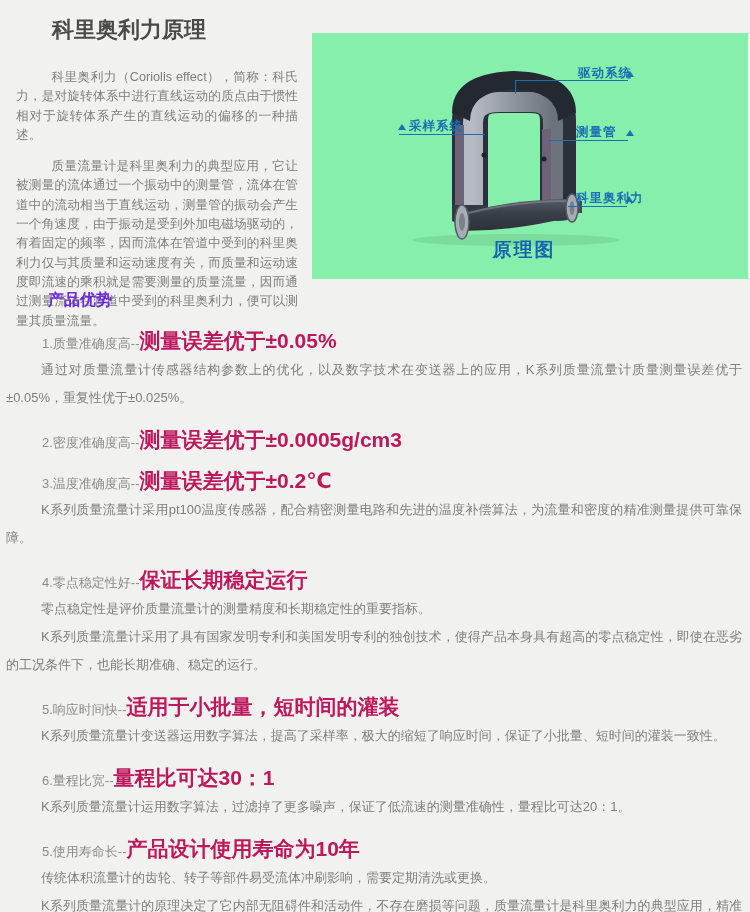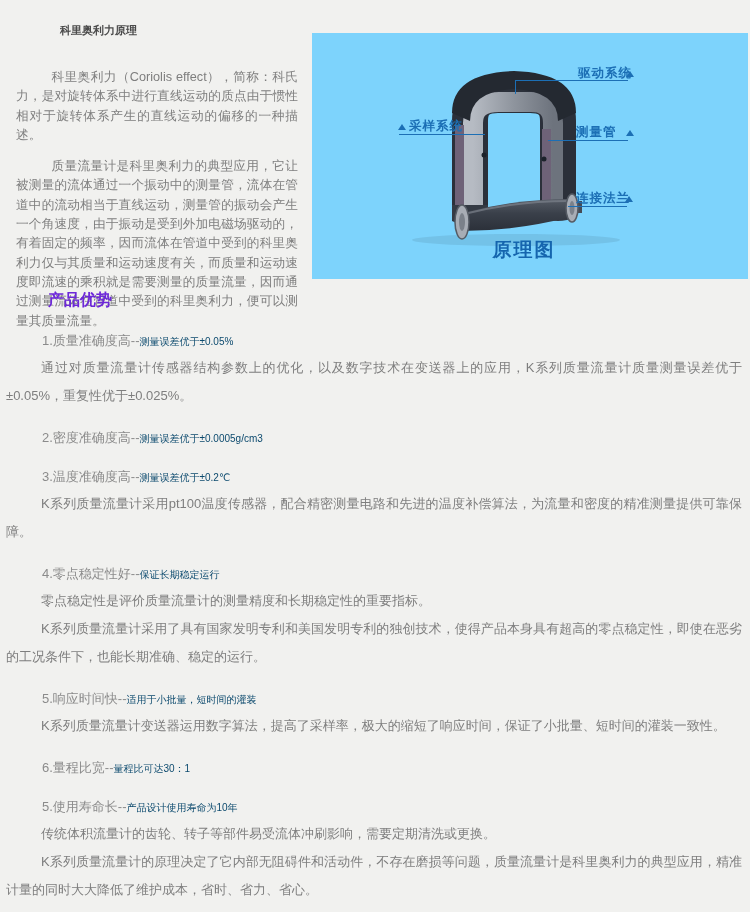--- a/index.html
+++ b/index.html
@@ -2,33 +2,33 @@
 <html><head>
 <meta charset="utf-8">
 <style>
   html,body{margin:0;padding:0;}
   body{
     width:750px;height:912px;position:relative;overflow:hidden;
     background:#f1f1ef;
     font-family:"Liberation Sans","DejaVu Sans",sans-serif;
   }
   .principle-title{
-    position:absolute;left:48px;top:11px;margin:12px;
-    font-size:11px;font-weight:bold;color:#4a4a4a;
+    position:absolute;left:48px;top:11px;margin:4px;
+    font-size:22px;font-weight:bold;color:#4a4a4a;
   }
   .intro{
     position:absolute;left:4px;top:56px;width:306px;
     font-size:12.7px;line-height:19.3px;color:#7e7e7e;
     text-align:justify;
   }
   .intro p{margin:12px;text-indent:2.8em;}
   
   .image-panel{
     position:absolute;left:312px;top:33px;width:436px;height:246px;
-    background:#7dd3fc;
+    background:#86efac;
   }
   .callout-text{
     position:absolute;font-size:12.5px;font-weight:bold;color:#1c6fb5;
     letter-spacing:1px;white-space:nowrap;
   }
   .callout-line{position:absolute;height:0;border-top:1px solid #1c6fb5;}
   .callout-vline{position:absolute;width:0;border-left:1px solid #1c6fb5;}
   .callout-arrow{
     position:absolute;width:0;height:0;
     border-left:4px solid transparent;border-right:4px solid transparent;
@@ -38,21 +38,21 @@
     position:absolute;left:168px;top:204px;width:88px;text-align:center;
     font-size:19px;font-weight:bold;color:#1565ae;letter-spacing:2px;
   }
   
   .advantages{position:absolute;left:6px;top:290px;width:740px;}
   .advantages-title{
     margin:0 0 20px 42px;font-size:16px;font-weight:bold;color:#6d28d9;
   }
   .adv-item{margin:0 0 18px 0;}
   .adv-head{margin:0 0 2px 36px;font-size:13px;color:#8b8b8b;line-height:20px;}
-  .adv-head .hl{font-size:10px;font-weight:normal;color:#0c4a6e;}
+  .adv-head .hl{font-size:21px;font-weight:bold;color:#be185d;}
   .adv-item p.body{
     margin:0;font-size:13px;line-height:28px;color:#7e7e7e;
     text-indent:2.7em;text-align:justify;width:736px;
   }
 </style>
 </head>
 <body>
 
 <div>
 
@@ -118,21 +118,21 @@
     <span class="callout-arrow" style="left:86px;top:91px;"></span>
     <span class="callout-text" style="left:97px;top:85px;">采样系统</span>
     <span class="callout-line" style="left:87px;top:101px;width:86px;"></span>
 
     
     <span class="callout-text" style="left:264px;top:91px;">测量管</span>
     <span class="callout-line" style="left:236px;top:107px;width:80px;"></span>
     <span class="callout-arrow" style="left:314px;top:97px;"></span>
 
     
-    <span class="callout-text" style="left:264px;top:157px;">连接法兰</span>
+    <span class="callout-text" style="left:264px;top:157px;">科里奥利力</span>
     <span class="callout-line" style="left:256px;top:173px;width:59px;"></span>
     <span class="callout-arrow" style="left:313px;top:163px;"></span>
 
     <div class="diagram-caption">原理图</div>
   </div>
 
   <section class="advantages">
     <h2 class="advantages-title">产品优势</h2>
 
     <article class="adv-item">
@@ -155,20 +155,21 @@
       <p class="body">K系列质量流量计采用了具有国家发明专利和美国发明专利的独创技术，使得产品本身具有超高的零点稳定性，即使在恶劣的工况条件下，也能长期准确、稳定的运行。</p>
     </article>
 
     <article class="adv-item">
       <p class="adv-head"><span>5.响应时间快--</span><strong class="hl">适用于小批量，短时间的灌装</strong></p>
       <p class="body">K系列质量流量计变送器运用数字算法，提高了采样率，极大的缩短了响应时间，保证了小批量、短时间的灌装一致性。</p>
     </article>
 
     <article class="adv-item">
       <p class="adv-head"><span>6.量程比宽--</span><strong class="hl">量程比可达30：1</strong></p>
+      <p class="body">K系列质量流量计运用数字算法，过滤掉了更多噪声，保证了低流速的测量准确性，量程比可达20：1。</p>
     </article>
 
     <article class="adv-item">
       <p class="adv-head"><span>5.使用寿命长--</span><strong class="hl">产品设计使用寿命为10年</strong></p>
       <p class="body">传统体积流量计的齿轮、转子等部件易受流体冲刷影响，需要定期清洗或更换。</p>
       <p class="body">K系列质量流量计的原理决定了它内部无阻碍件和活动件，不存在磨损等问题，质量流量计是科里奥利力的典型应用，精准计量的同时大大降低了维护成本，省时、省力、省心。</p>
     </article>
 
     <article class="adv-item">
       <p class="adv-head"><span>8.其他--</span><strong class="hl">更多的警示功能</strong></p>

